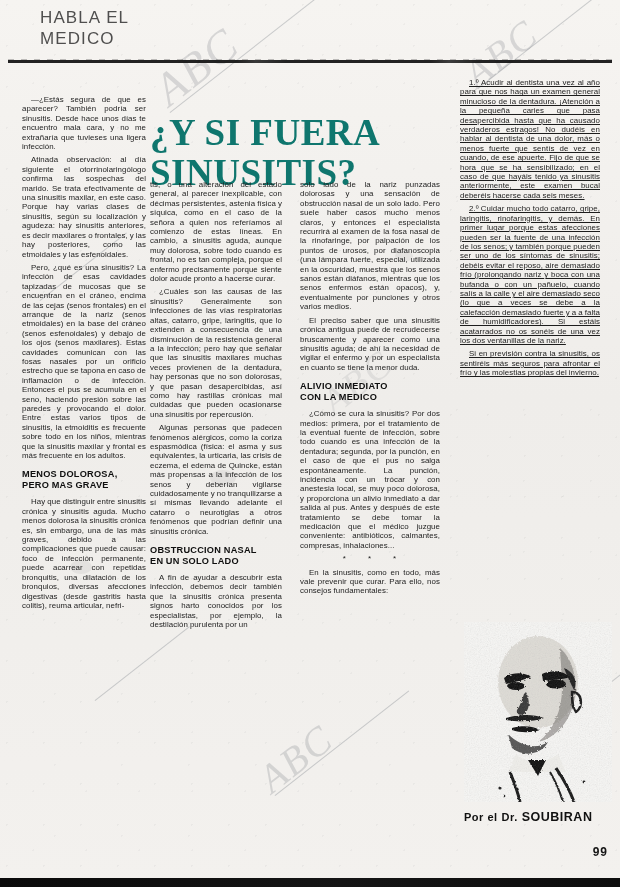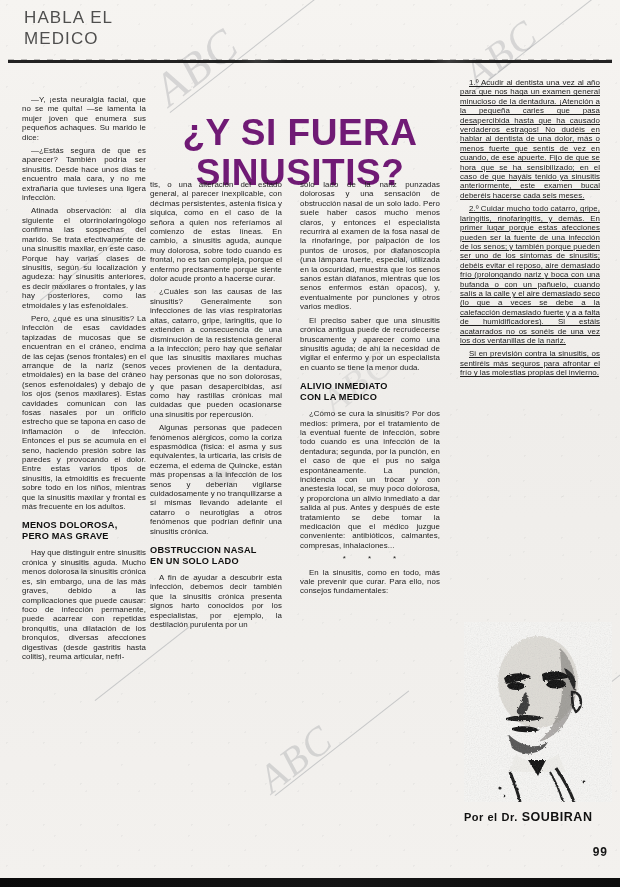--- a/index.html
+++ b/index.html
@@ -15,21 +15,21 @@
       radial-gradient(circle at 18% 12%, rgba(0,0,0,0.035) 0 1px, transparent 1px),
       radial-gradient(circle at 63% 41%, rgba(0,0,0,0.03) 0 1px, transparent 1px),
       radial-gradient(circle at 82% 77%, rgba(0,0,0,0.03) 0 1px, transparent 1px),
       linear-gradient(180deg,#f6f4f1 0%,#efedea 45%,#f3f1ee 100%);
     background-size:37px 41px,53px 59px,67px 71px,100% 100%;
   }
   .layer{position:absolute;inset:0;}
 
   
   #masthead{
-    position:absolute;left:24px;top:8px;
+    position:absolute;left:40px;top:8px;
     font-family:"Liberation Sans", sans-serif;
     font-size:17px;letter-spacing:1.1px;line-height:1.22;
     color:#2b2b2b;font-weight:400;
     opacity:.82;
   }
   #masthead span{display:block;}
   #rule{
     position:absolute;left:8px;top:60px;width:604px;height:3px;
     background:linear-gradient(90deg,#111 0%,#111 38%,#2a2a2a 41%,#111 46%,#111 70%,#2e2e2e 73%,#111 78%,#111 100%);
     opacity:.92;
@@ -40,23 +40,23 @@
     opacity:.5;
   }
   #bottombar{
     position:absolute;left:0;bottom:0;width:620px;height:9px;
     background:linear-gradient(90deg,#0a0a0a 0%,#151515 55%,#0d0d0d 100%);
   }
 
   
   #headline{
     position:absolute;left:150px;top:88px;width:300px;
-    font-family:Liberation Sans, sans-serif;
+    font-family:Liberation Serif, serif;
     font-weight:700;font-size:37px;line-height:1.08;
-    letter-spacing:0.5px;color:#701a75;text-align:center;
+    letter-spacing:0.5px;color:#0f766e;text-align:left;
   }
   #headline span{display:block;}
 
   
   .col{
     position:absolute;
     font-family:"Liberation Sans", sans-serif;
     font-size:7.9px;line-height:9.4px;
     color:#1d1d1d;text-align:justify;
     -webkit-hyphens:auto;hyphens:auto;
@@ -149,21 +149,20 @@
   <span>MEDICO</span>
 </div>
 <div id="rule"></div>
 
 <h1 id="headline">
   <span>¿Y SI FUERA</span>
   <span>SINUSITIS?</span>
 </h1>
 
 <div class="col" id="col1">
-  <p>—Y, ¡esta neuralgia facial, que no se me quita! —se lamenta la mujer joven que enumera sus pequeños achaques. Su marido le dice:</p>
   <p>—¿Estás segura de que es aparecer? También podría ser sinusitis. Desde hace unos días te encuentro mala cara, y no me extrañaría que tuvieses una ligera infección.</p>
   <p>Atinada observación: al día siguiente el otorrinolaringólogo confirma las sospechas del marido. Se trata efectivamente de una sinusitis maxilar, en este caso. Porque hay varias clases de sinusitis, según su localización y agudeza: hay sinusitis anteriores, es decir maxilares o frontales, y las hay posteriores, como las etmoidales y las esfenoidales.</p>
   <p>Pero, ¿qué es una sinusitis? La infección de esas cavidades tapizadas de mucosas que se encuentran en el cráneo, encima de las cejas (senos frontales) en el arranque de la nariz (senos etmoidales) en la base del cráneo (senos esfenoidales) y debajo de los ojos (senos maxilares). Estas cavidades comunican con las fosas nasales por un orificio estrecho que se tapona en caso de inflamación o de infección. Entonces el pus se acumula en el seno, haciendo presión sobre las paredes y provocando el dolor. Entre estas varios tipos de sinusitis, la etmoiditis es frecuente sobre todo en los niños, mientras que la sinusitis maxilar y frontal es más frecuente en los adultos.</p>
   <h3 class="sub">
     <span>MENOS DOLOROSA,</span><br>
     <span>PERO MAS GRAVE</span>
   </h3>
   <p>Hay que distinguir entre sinusitis crónica y sinusitis aguda. Mucho menos dolorosa la sinusitis crónica es, sin embargo, una de las más graves, debido a las complicaciones que puede causar: foco de infección permanente, puede acarrear con repetidas bronquitis, una dilatación de los bronquios, diversas afecciones digestivas (desde gastritis hasta colitis), reuma articular, nefri-</p>
 </div>
 

